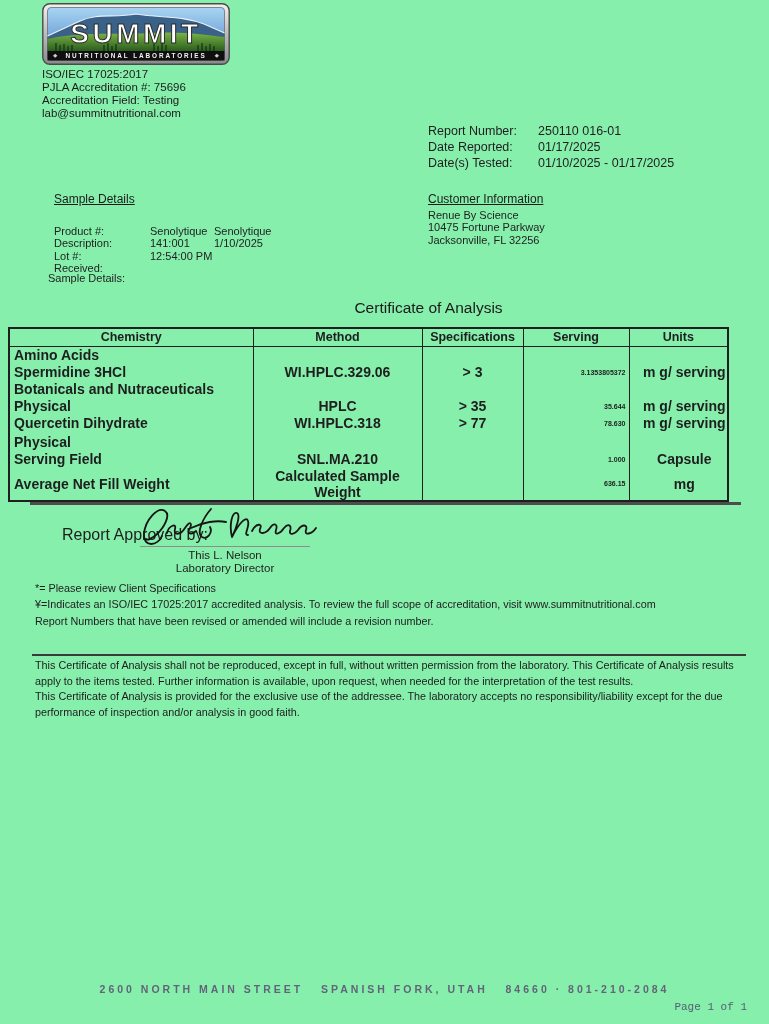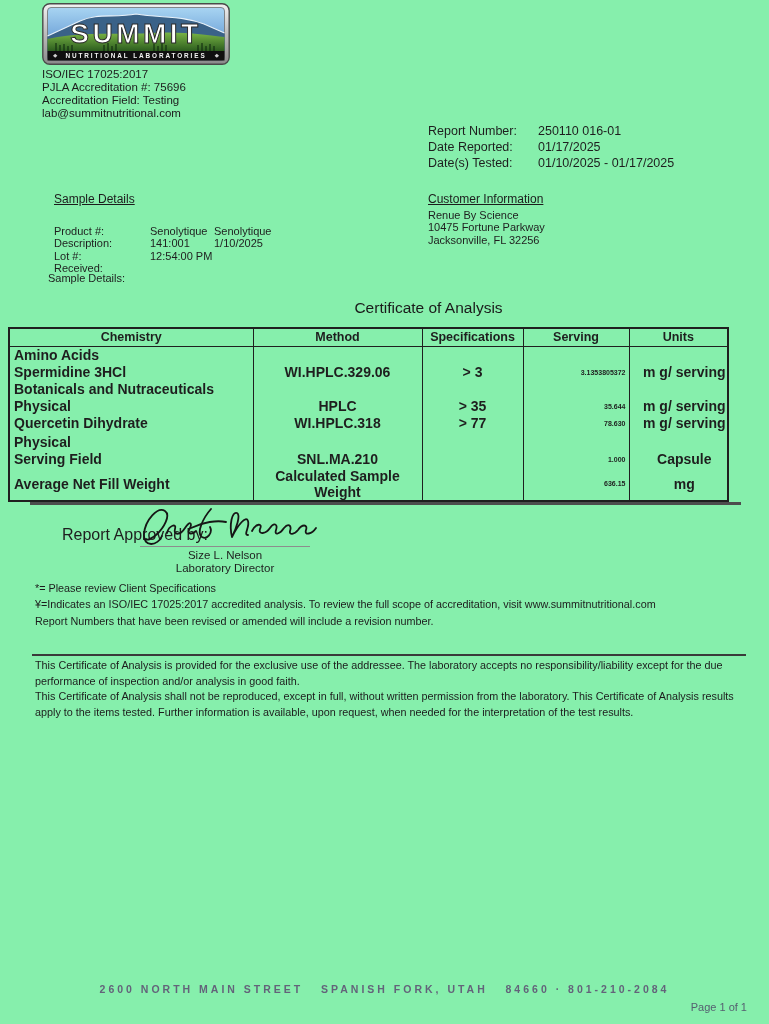--- a/index.html
+++ b/index.html
@@ -73,21 +73,21 @@
   .footnotes { position:absolute; left:35px; top:580px; font-size:10.8px; line-height:16.3px; color:#1c1c1c; }
   .rule-thin { position:absolute; left:32px; top:654px; width:714px; height:1.5px; background:#3a3a3a; }
   .legal { position:absolute; left:35px; top:658px; width:706px; font-size:10.8px; line-height:15.6px; color:#1c1c1c; }
 
   
   .footer-address {
     position:absolute; left:0; top:983px; width:100%; text-align:center;
     font-size:10.5px; letter-spacing:3px; color:#63637a;
     text-transform:uppercase; white-space:pre; font-weight:bold;
   }
-  .page-num { position:absolute; right:22px; top:1001px; font-size:11px; color:#556070; }
+  .page-num { position:absolute; right:22px; top:1001px; font-size:11px; color:#556070;font-family:Liberation Mono, monospace; }
 </style>
 </head>
 <body>
 
 <div class="page">
 
   <div class="logo-wrap">
     <svg width="188" height="62" viewBox="0 0 188 62">
       <defs>
         <linearGradient id="metal" x1="0" y1="0" x2="0" y2="1">
@@ -290,33 +290,33 @@
         <path d="M34,35 C36,27 44,25 42,31 C40,37 47,38 52,30 C57,22 60,25 56,32 C54,36 59,37 63,33"></path>
         <path d="M78,11 C70,20 63,35 69,39 C74,42 80,35 77,29"></path>
         <path d="M58,30 C70,24 84,22 93,24"></path>
         <path d="M99,39 C96,27 99,13 104,15 C108,17 103,31 99,39 C105,27 113,17 115,23 C117,29 110,37 115,37"></path>
         <path d="M119,33 C123,25 130,25 127,31 C125,37 133,36 137,30 C141,24 145,26 143,32 C141,38 147,36 151,30 C155,25 159,27 157,33 C156,37 161,37 165,32 C169,26 175,26 173,32 C171,38 179,36 183,30"></path>
       </g>
     </svg>
   </div>
   <div class="sig-underline"></div>
   <div class="signer">
-    <div>Size L. Nelson</div>
+    <div>This L. Nelson</div>
     <div>Laboratory Director</div>
   </div>
 
   <div class="footnotes">
     <div>*= Please review Client Specifications</div>
     <div>¥=Indicates an ISO/IEC 17025:2017 accredited analysis. To review the full scope of accreditation, visit www.summitnutritional.com</div>
     <div>Report Numbers that have been revised or amended will include a revision number.</div>
   </div>
 
   <div class="rule-thin"></div>
 
   <div class="legal">
+    <p>This Certificate of Analysis shall not be reproduced, except in full, without written permission from the laboratory. This Certificate of Analysis results apply to the items tested. Further information is available, upon request, when needed for the interpretation of the test results.</p>
     <p>This Certificate of Analysis is provided for the exclusive use of the addressee. The laboratory accepts no responsibility/liability except for the due performance of inspection and/or analysis in good faith.</p>
-    <p>This Certificate of Analysis shall not be reproduced, except in full, without written permission from the laboratory. This Certificate of Analysis results apply to the items tested. Further information is available, upon request, when needed for the interpretation of the test results.</p>
   </div>
 
   <div class="footer-address">2600 North Main Street   Spanish Fork, Utah   84660 · 801-210-2084</div>
   <div class="page-num">Page 1 of 1</div>
 
 </div>
 
 </body></html>

